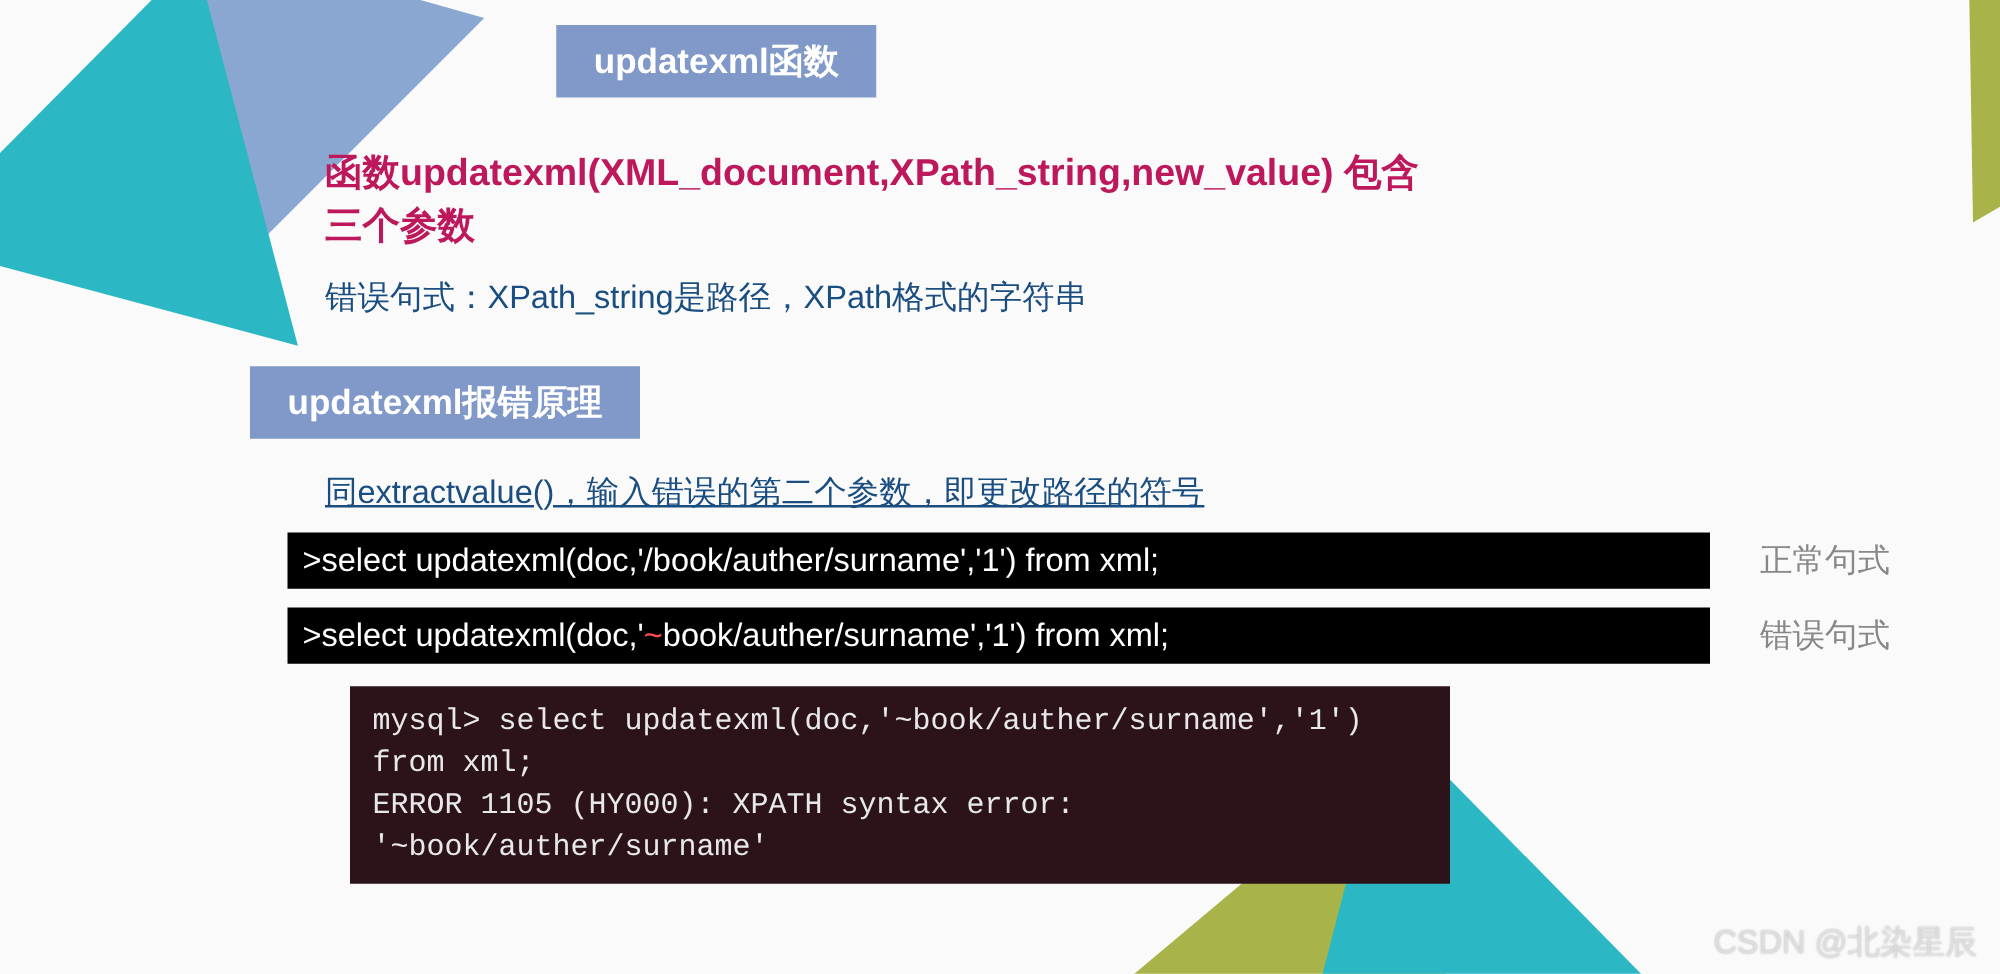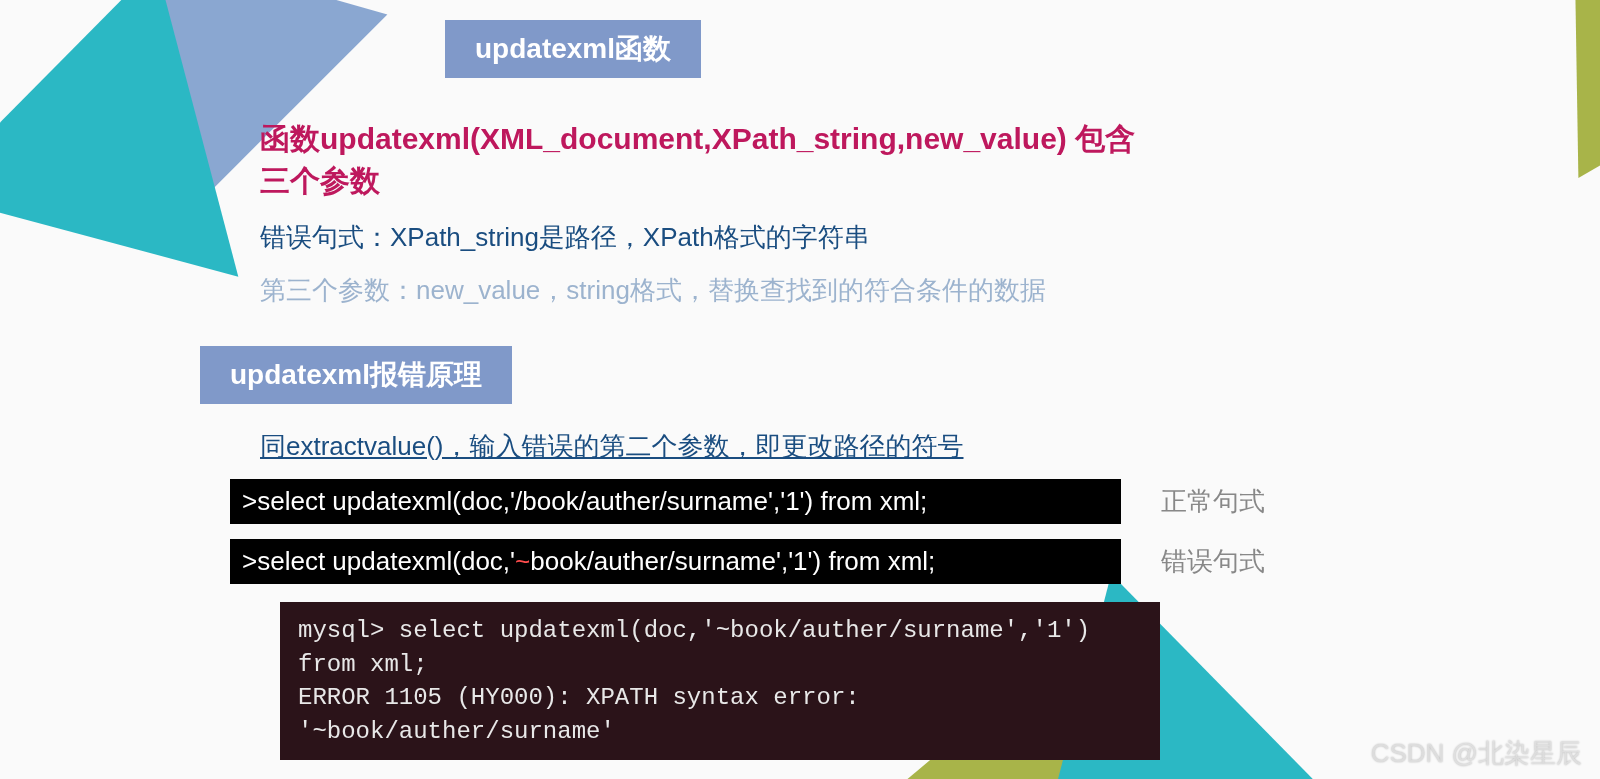--- a/index.html
+++ b/index.html
@@ -133,21 +133,21 @@
       display: flex;
       align-items: center;
       margin-left: 230px;
       margin-top: 15px;
     }
     .code-black {
       background: #000;
       color: #fff;
       font-size: 26px;
       padding: 7px 12px;
-      width: 891px;
+      width: 1138px;
       font-family: Arial, sans-serif;
     }
     .code-label {
       color: #888;
       font-size: 26px;
       margin-left: 40px;
     }
     .tilde {
       color: #ff4d4d;
     }
@@ -186,21 +186,20 @@
 <div class="content">
 
   <div class="title-badge">updatexml函数</div>
 
   <div class="section-heading">
     <span>函数updatexml(XML_document,XPath_string,new_value)  包含</span><br>
     <span>三个参数</span>
   </div>
 
   <div class="param-line">错误句式：XPath_string是路径，XPath格式的字符串</div>
-  <div class="param-line-faded">第三个参数：new_value，string格式，替换查找到的符合条件的数据</div>
 
   <div class="second-title-wrap">
     <div class="title-badge-2">updatexml报错原理</div>
   </div>
 
   <div class="desc-line">同extractvalue()，输入错误的第二个参数，即更改路径的符号</div>
 
   <div class="code-row">
     <div class="code-black">&gt;select updatexml(doc,'/book/auther/surname','1') from xml;</div>
     <div class="code-label">正常句式</div>

